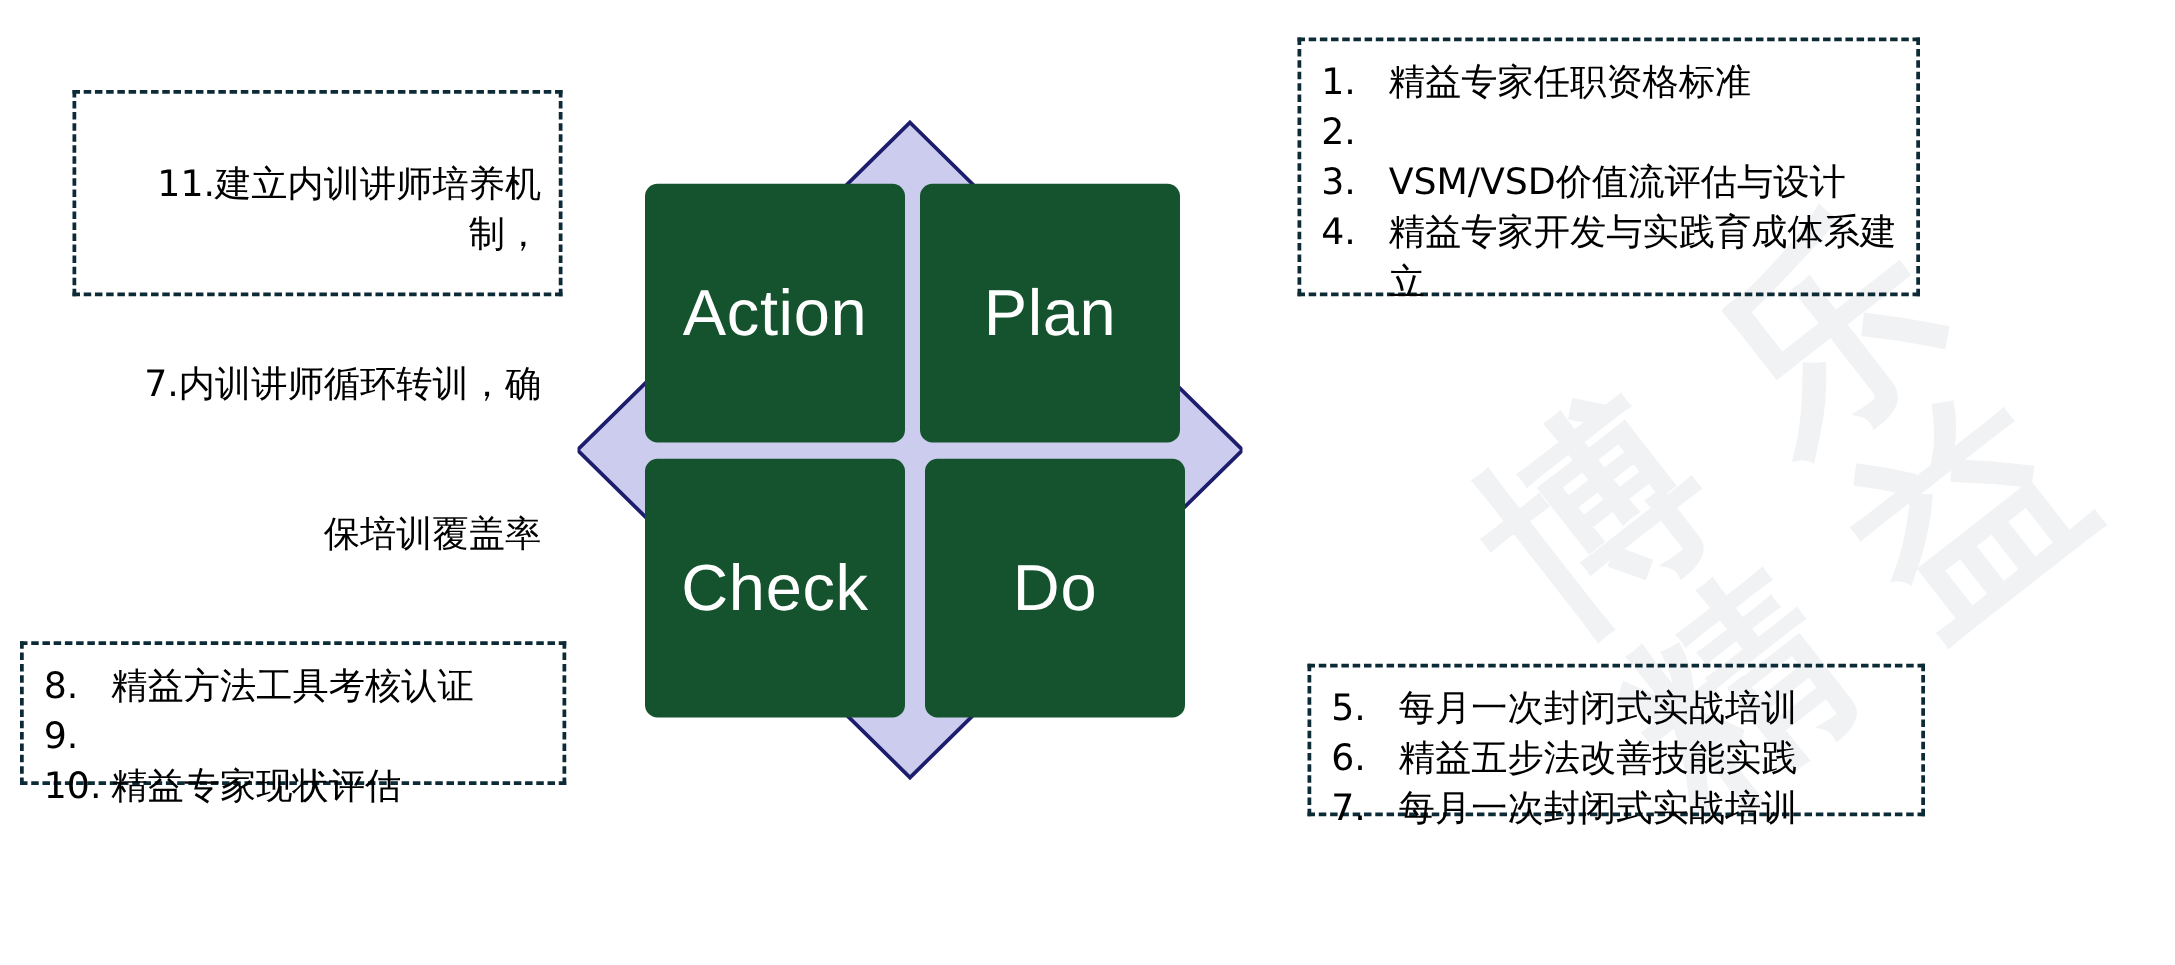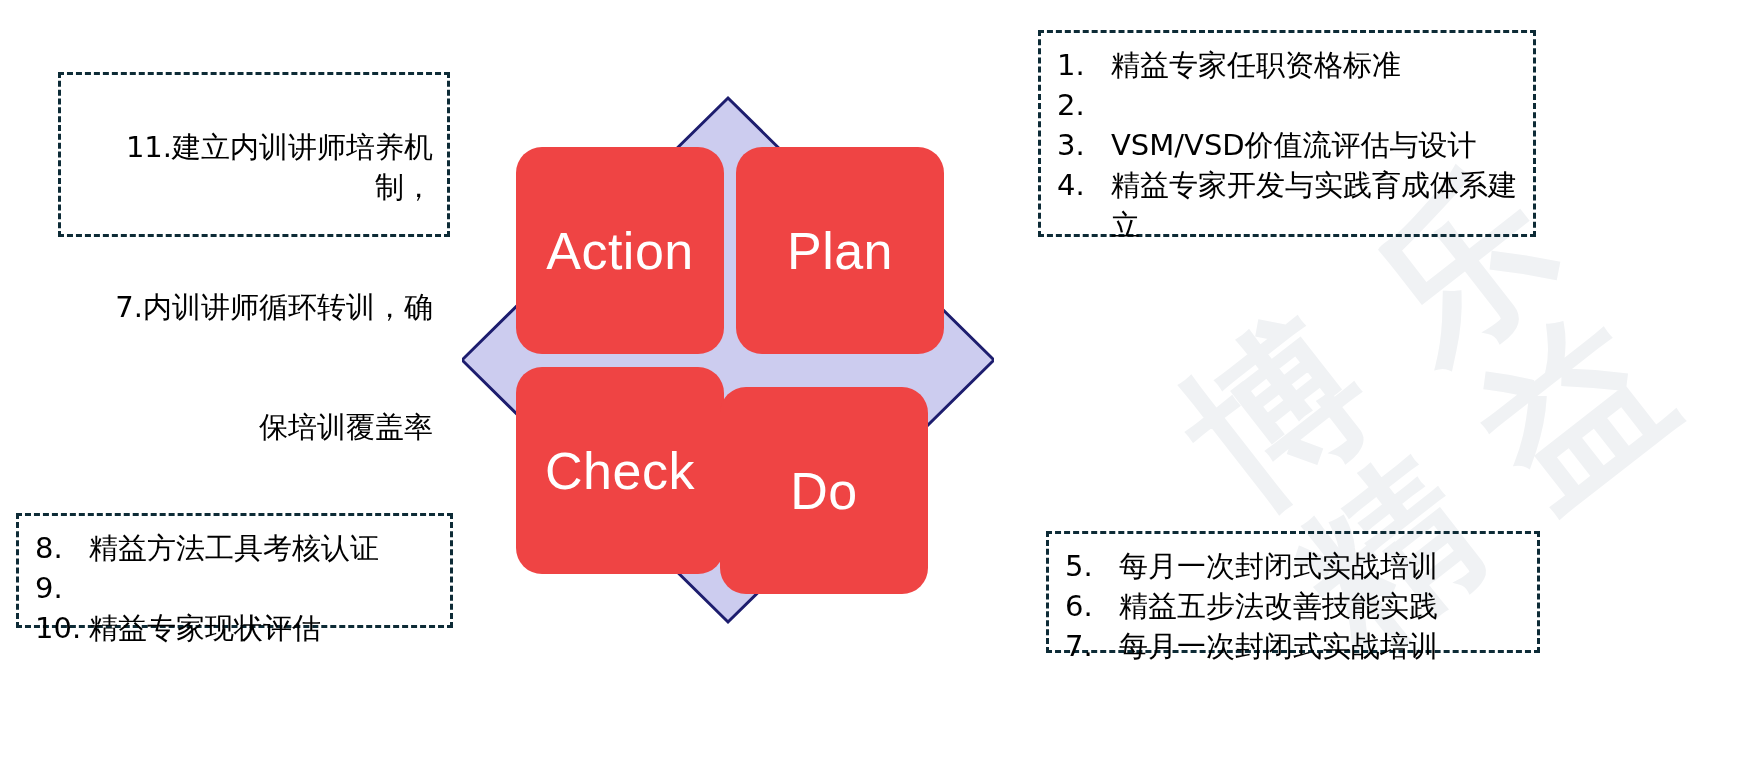--- a/index.html
+++ b/index.html
@@ -47,33 +47,33 @@
     position: absolute;
     left: 0;
     top: 0;
     width: 532px;
     height: 540px;
   }
   .quad {
     position: absolute;
     width: 208px;
     height: 207px;
-    background: #ef4444;
-    border-radius: 26px;
+    background: #14532d;
+    border-radius: 10px;
     color: #ffffff;
     display: flex;
     align-items: center;
     justify-content: center;
     font-size: 52px;
     letter-spacing: 0.5px;
   }
   .quad.action { left: 54px;  top: 57px;  }
   .quad.plan   { left: 274px; top: 57px;  }
   .quad.check  { left: 54px;  top: 277px; }
-  .quad.do     { left: 258px; top: 277px; margin-top: 20px; }
+  .quad.do     { left: 278px; top: 277px; }
 
   
   .note {
     position: absolute;
     border: 3px dashed #0d2b36;
     background: transparent;
     box-sizing: border-box;
     font-size: 29px;
     line-height: 1.38;
     color: #000000;

